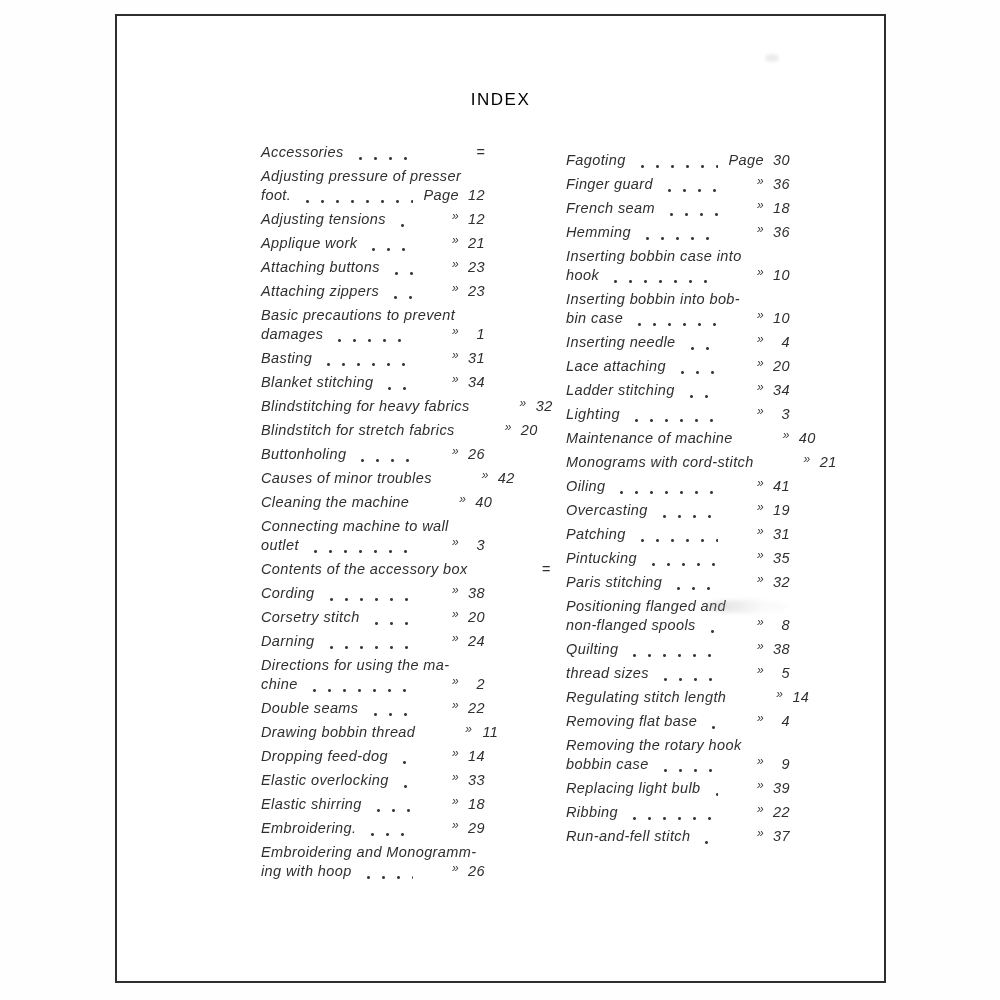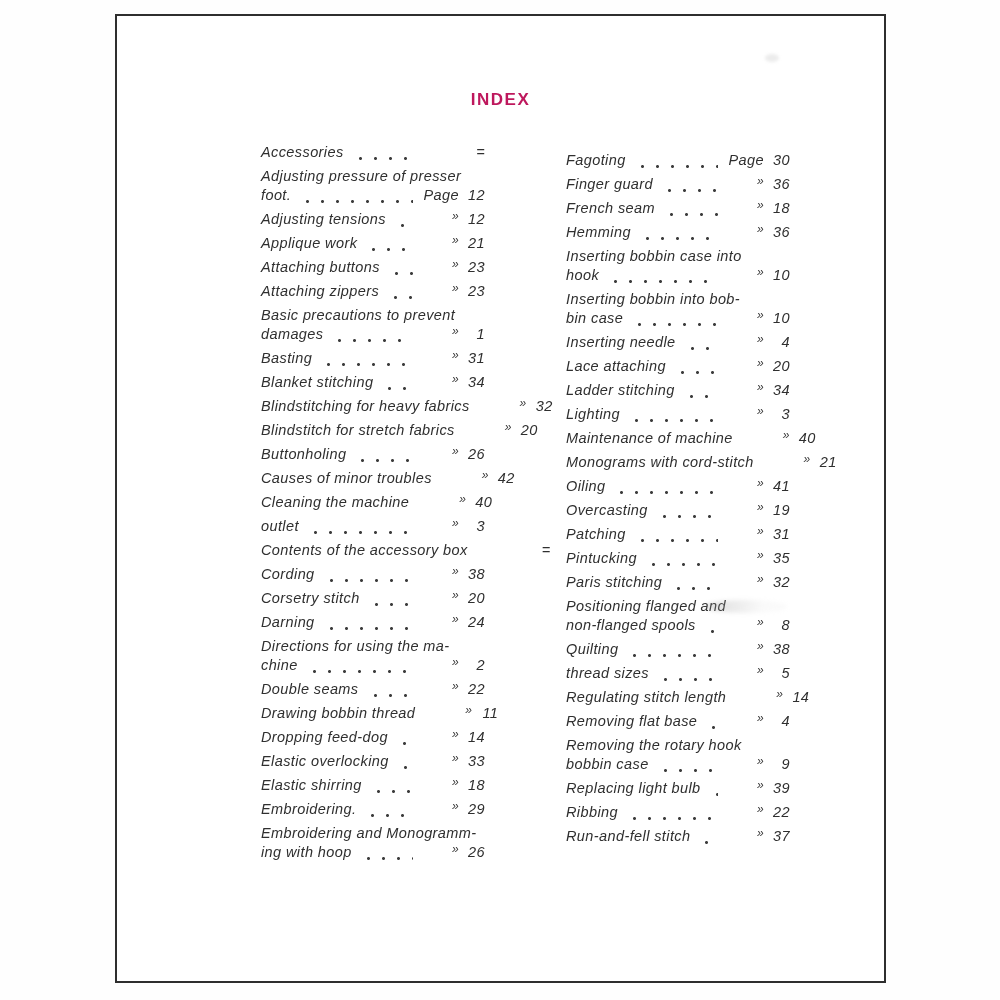--- a/index.html
+++ b/index.html
@@ -6,21 +6,21 @@
   .canvas{
     position:relative;width:1000px;height:1000px;background:#fefefe;overflow:hidden;
     font-family:"Liberation Sans", sans-serif;
   }
   .page{
     position:absolute;left:115px;top:14px;width:767px;height:965px;
     background:#ffffff;border:2px solid #2e2e2e;box-sizing:content-box;
   }
   .title{
     position:absolute;top:74px;left:0;width:100%;text-align:center;
-    font-size:17px;font-weight:bold;letter-spacing:1.5px;color:#be185d;margin:0;
+    font-size:17px;font-weight:normal;letter-spacing:1.5px;color:#000000;margin:0;
     font-style:normal;
   }
   .col{
     position:absolute;color:#2f2f2f;font-style:italic;font-size:14.5px;
     letter-spacing:0.4px;
   }
   .col-left{left:100px;top:127px;width:268px;}
   .col-right{left:405px;top:135px;width:268px;}
   .entry{margin-bottom:5px;margin-left:44px;}
   .line{display:flex;align-items:flex-end;line-height:19px;}
@@ -164,20 +164,23 @@
         <div class="entry">
           <div class="line">
             <span class="t">Cleaning the machine</span>
             <span class="fill"></span>
             <span class="marker ditto">»</span>
             <span class="num">40</span>
           </div>
         </div>
         <div class="entry">
           <div class="line">
+            <span class="t">Connecting machine to wall</span>
+          </div>
+          <div class="line">
             <span class="t">outlet</span>
             <span class="fill"></span>
             <span class="marker ditto">»</span>
             <span class="num">3</span>
           </div>
         </div>
         <div class="entry">
           <div class="line">
             <span class="t">Contents of the accessory box</span>
             <span class="fill"></span>

